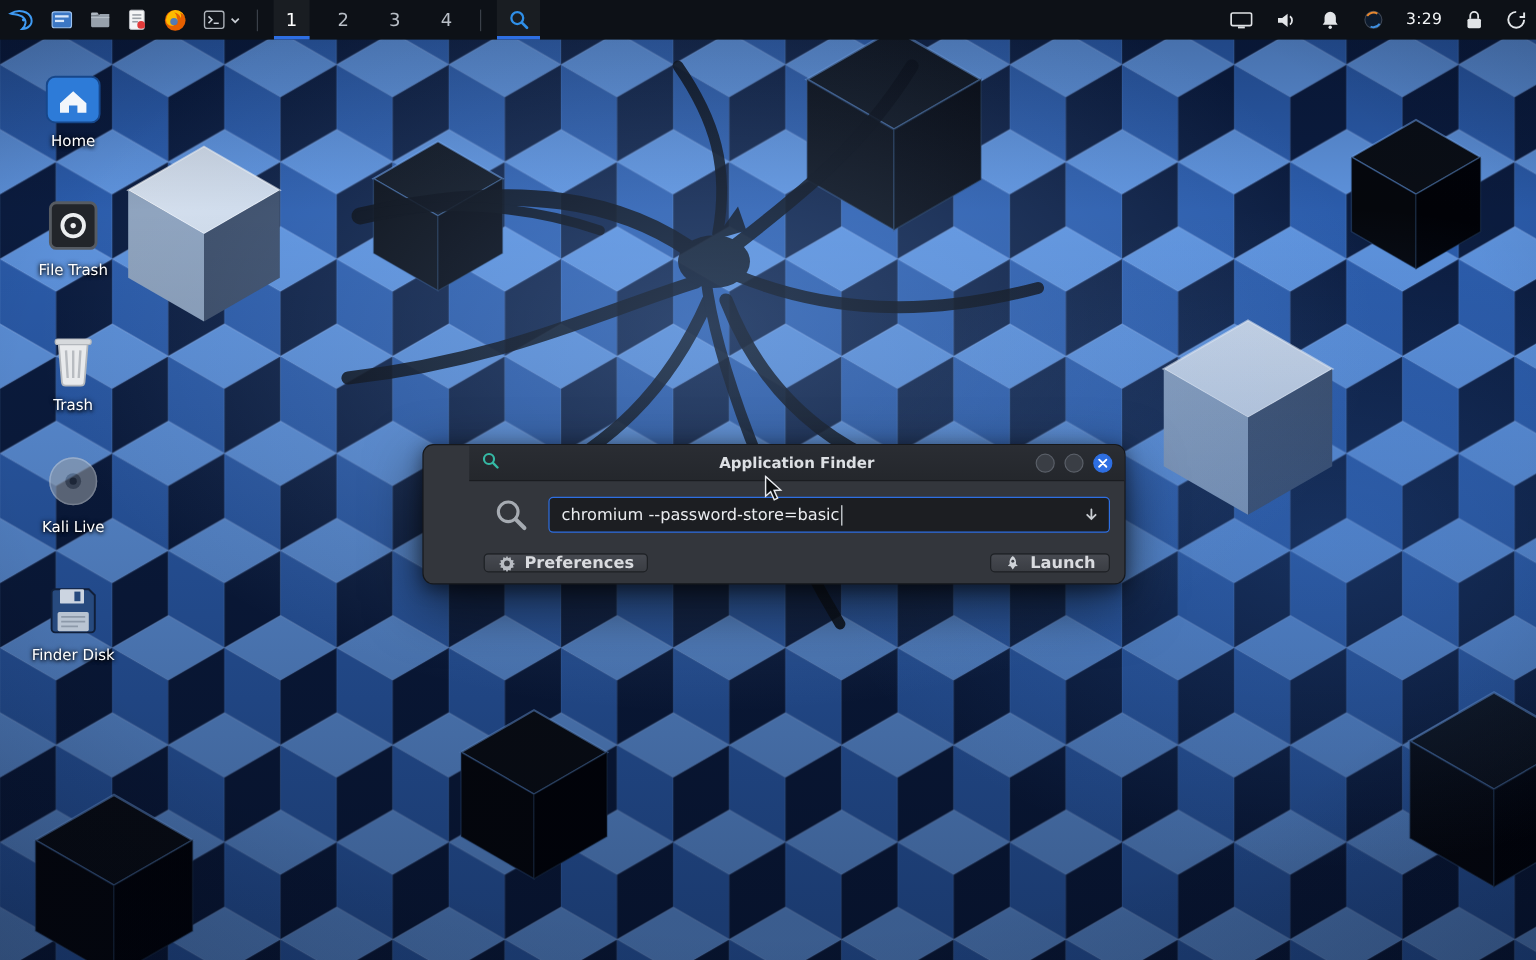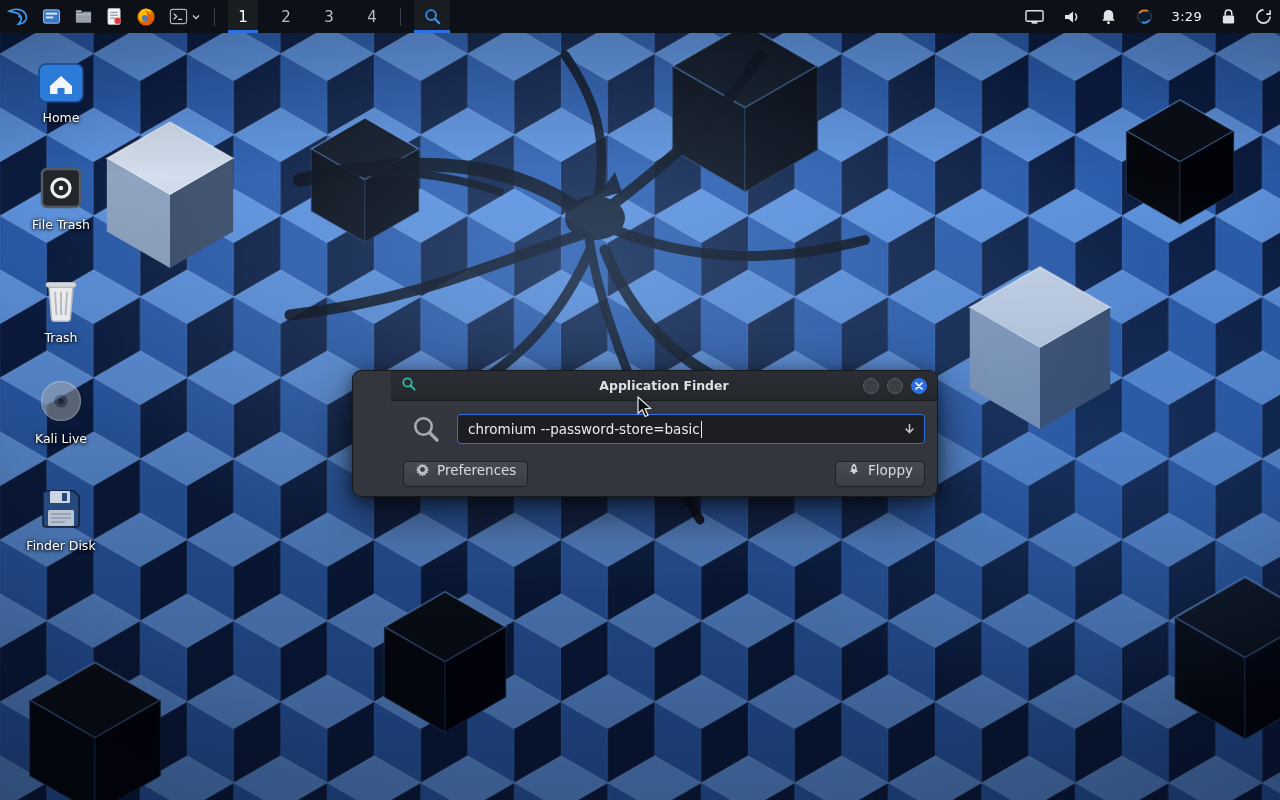--- a/index.html
+++ b/index.html
@@ -93,25 +93,25 @@
     padding: 0 8px 0 10px;
     color: #e9ebef; font-size: 13.5px;
   }
   .search-text { white-space: pre; }
   .caret { width: 1.5px; height: 17px; background: #e2e6ea; margin-left: 1px; animation: blink 1.1s steps(2,start) infinite; }
   @keyframes blink { 50% { opacity: 0; } }
   .history-arrow { margin-left: auto; display: flex; align-items: center; }
 
   .button-row { margin-top: 13px; display: flex; justify-content: space-between; }
   .btn {
-    display: inline-flex; gap: 7px;
-    height: 26px; padding: 0 11px;
+    display: inline-flex; align-items: center; gap: 7px;
+    height: 16px; padding: 0 11px;
     background: linear-gradient(#474a51, #3a3d43);
     border: 1px solid #1e2125; border-radius: 4px;
-    color: #d9dbdf; font-size: 13.5px;
+    color: #d9dbdf; font-size: 13.5px; font-weight: bold;
   }
 
   .mouse-cursor { position: absolute; left: 636px; top: 396px; z-index: 100; }
 </style>
 </head>
 <body>
 
 <div class="wallpaper">
   <svg width="1280" height="800" viewBox="0 0 1280 800">
     <defs>
@@ -386,21 +386,21 @@
           <path d="M8,1.2 l1,2 2.2,-.6 .4,2.3 2.3,.4 -.6,2.2 2,1 -2,1 .6,2.2 -2.3,.4 -.4,2.3 -2.2,-.6 -1,2 -1,-2 -2.2,.6 -.4,-2.3 -2.3,-.4 .6,-2.2 -2,-1 2,-1 -.6,-2.2 2.3,-.4 .4,-2.3 2.2,.6 Z" fill="#b9bdc3"></path>
           <circle cx="8" cy="8" r="2.6" fill="#3c3f45"></circle>
         </svg>
         <span>Preferences</span>
       </div>
       <div class="btn">
         <svg width="14" height="15" viewBox="0 0 16 16">
           <path d="M8,1 c2.5,1.8 3.5,4.5 3,7.5 l1.8,2 -2.6,.3 -2.2,3 -2.2,-3 -2.6,-.3 1.8,-2 C4.5,5.5 5.5,2.8 8,1 Z" fill="#cfd3d8"></path>
           <circle cx="8" cy="6" r="1.4" fill="#3c3f45"></circle>
         </svg>
-        <span>Floppy</span>
+        <span>Launch</span>
       </div>
     </div>
   </div>
 </div>
 
 <svg class="mouse-cursor" width="20" height="22" viewBox="0 0 20 22">
   <path d="M2,1 L2,17.5 L6.2,13.8 L9.2,20.5 L12,19.2 L9.1,12.7 L14.6,12.4 Z" fill="#0d0f12" stroke="#e8eaee" stroke-width="1.2"></path>
 </svg>
 
 </body></html>

